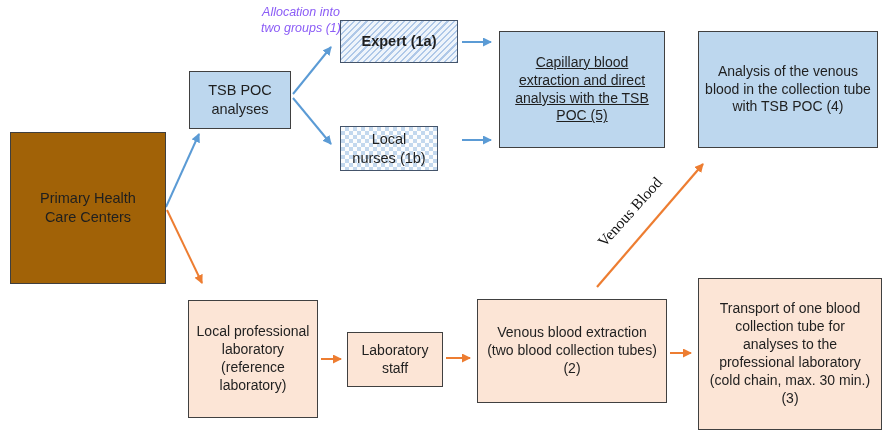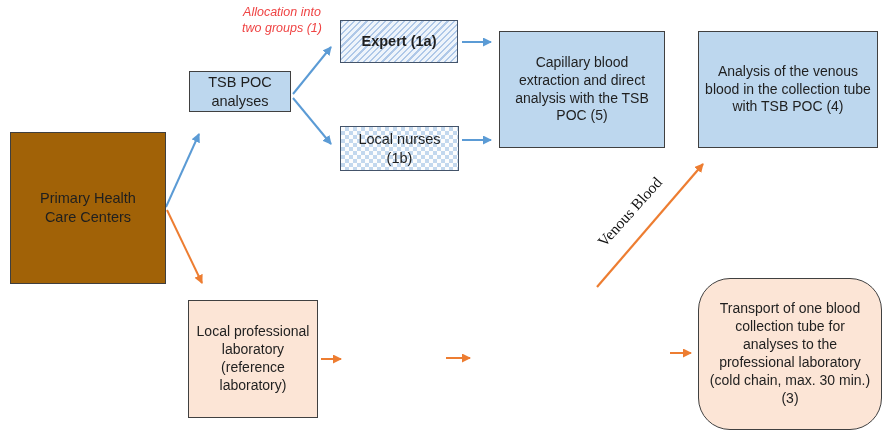--- a/index.html
+++ b/index.html
@@ -30,33 +30,33 @@
     border:1.6px solid #44546A;
     background-color:#FDFDFD;
     background-image:
       linear-gradient(45deg,#C3D8EE 25%,transparent 25%,transparent 75%,#C3D8EE 75%),
       linear-gradient(45deg,#C3D8EE 25%,transparent 25%,transparent 75%,#C3D8EE 75%);
     background-size:8px 8px;
     background-position:0 0,4px 4px;
   }
   
   .n-primary  {left:10px;  top:132px; width:156px; height:152px; padding:0 19px; font-size:14.5px;}
-  .n-tsb      {left:189px; top:71px;  width:102px; height:41px;  padding:0 9px;  font-size:14.5px;}
+  .n-tsb      {left:189px; top:71px;  width:102px; height:58px;  padding:0 9px;  font-size:14.5px;}
   .n-expert   {left:340px; top:20px;  width:118px; height:43px;  padding:0 5px;  font-size:14.5px;}
-  .n-nurses   {left:340px; top:126px; width:119px; height:45px;  padding:0 10px; font-size:14.5px;}
-  .n-capillary{left:499px; top:31px;  width:166px; height:117px; padding:0 7px;}
+  .n-nurses   {left:340px; top:126px; width:98px; height:45px;  padding:0 10px; font-size:14.5px;}
+  .n-capillary{left:499px; top:31px;  width:166px; height:117px; padding:0 7px;text-decoration:underline;}
   .n-analysis {left:698px; top:31px;  width:180px; height:117px; padding:12px 6px;}
   .n-locallab {left:188px; top:300px; width:130px; height:118px; padding:0 0;}
   .n-labstaff {left:347px; top:332px; width:96px;  height:55px;  padding:0 6px;}
   .n-venous   {left:477px; top:299px; width:190px; height:104px; padding:0 8px;}
-  .n-transport{left:698px; top:278px; width:184px; height:152px; padding:0 8px;border-radius:32px;}
+  .n-transport{left:698px; top:278px; width:184px; height:152px; padding:0 8px;}
   .note{
-    position:absolute;left:236px;top:4px;width:92px;
+    position:absolute;left:255px;top:4px;width:92px;
     font-size:12.5px;font-style:italic;line-height:1.3;
-    text-align:center;color:#ef4444;
+    text-align:center;color:#8b5cf6;
   }
   .edge-label{
     position:absolute;left:576px;top:203px;width:108px;
     font-family:"Liberation Serif", serif;
     font-size:15.5px;color:#111;text-align:center;
     transform:rotate(-48deg);
     white-space:nowrap;
   }
   #edges{position:absolute;left:0;top:0;width:885px;height:441px;pointer-events:none;}
 </style>
@@ -109,21 +109,27 @@
   </div>
 
   <div class="node blue-solid n-analysis">
     <span>Analysis of the venous blood in the collection tube with TSB POC (4)</span>
   </div>
 
   <div class="node peach n-locallab">
     <span>Local professional laboratory (reference laboratory)</span>
   </div>
 
+  <div class="node peach n-labstaff">
+    <span>Laboratory staff</span>
+  </div>
 
+  <div class="node peach n-venous">
+    <span>Venous blood extraction (two blood collection tubes) (2)</span>
+  </div>
 
   <div class="node peach n-transport">
     <span>Transport of one blood collection tube for analyses to the professional laboratory (cold chain, max. 30 min.) (3)</span>
   </div>
 
   <div class="edge-label">Venous Blood</div>
 
 </div>
 
 </body></html>

